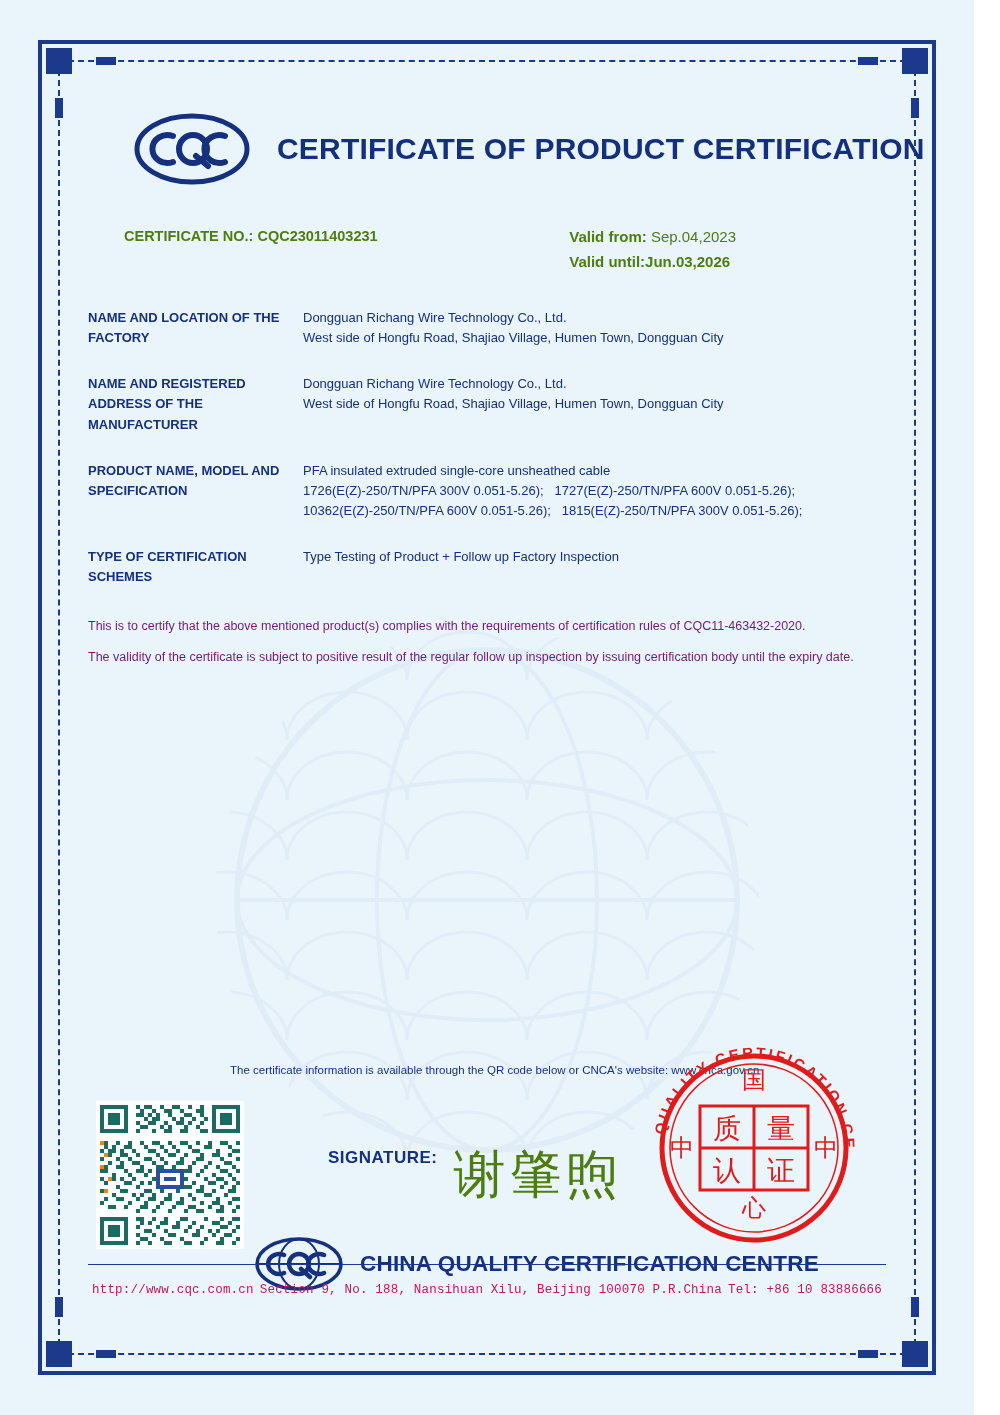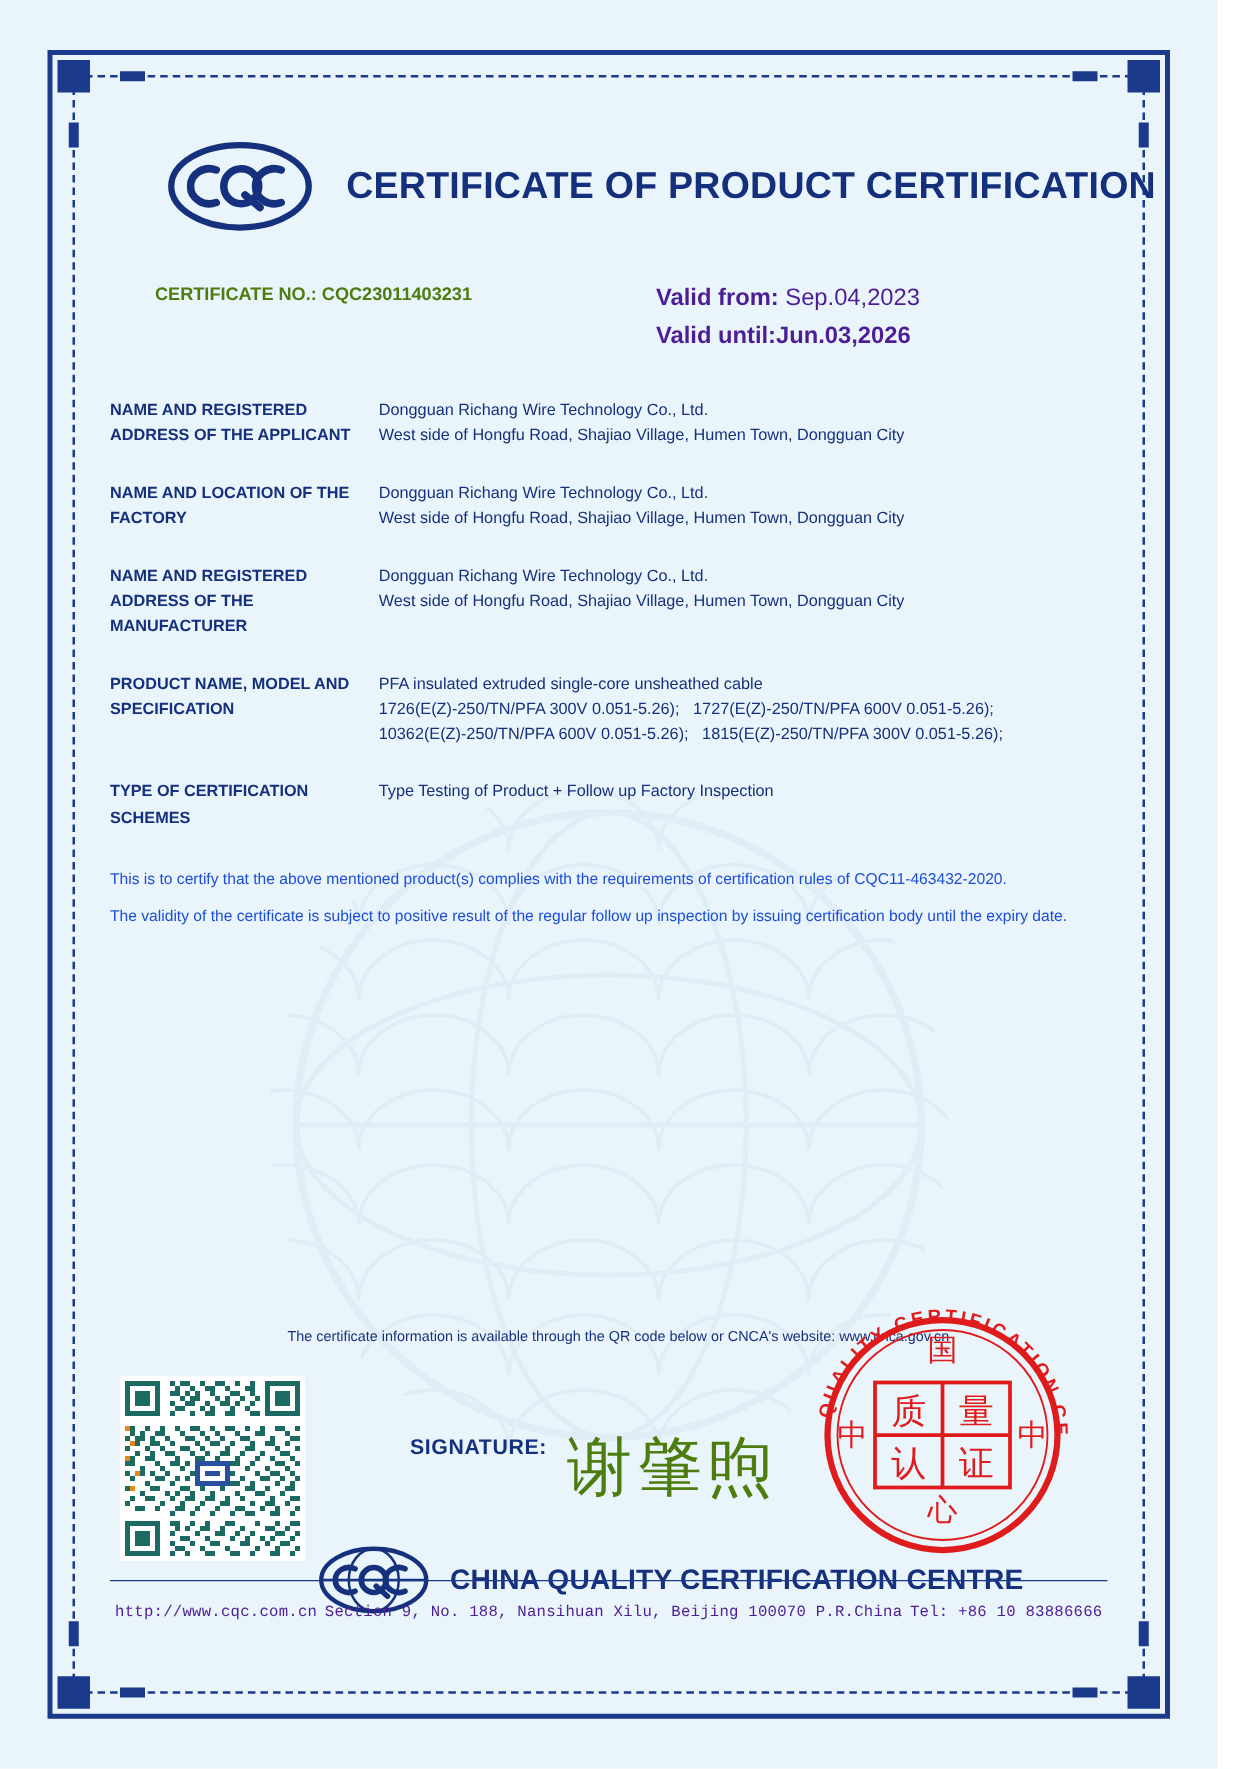--- a/index.html
+++ b/index.html
@@ -107,21 +107,21 @@
     justify-content: space-between;
     margin-top: 42px;
     padding-left: 36px;
     padding-right: 150px;
   }
   .cert-no {
     font-size: 14.5px;
     font-weight: bold;
     color: #4d7c0f;
   }
-  .validity { font-size: 19px; color: #4c1d95; }
+  .validity { font-size: 15px; color: #4d7c0f; }
   .validity div { font-weight: bold; margin-bottom: 8px; }
   .validity span.val { font-weight: normal; }
 
   table.fields {
     width: 100%;
     border-collapse: collapse;
     margin-top: 30px;
   }
   table.fields td {
     vertical-align: top;
@@ -137,21 +137,21 @@
   }
   td.value {
     font-size: 13px;
     line-height: 1.55;
     font-weight: normal;
   }
   td.value div { white-space: pre; }
 
   .statement {
     margin-top: 4px;
-    color: #1d4ed8;
+    color: #701a75;
   }
   .statement p {
     margin: 0 0 12px 0;
     font-size: 12.5px;
     line-height: 1.5;
   }
 
   .qr-note {
     position: absolute;
     left: 142px;
@@ -224,21 +224,21 @@
   }
   .footer {
     position: absolute;
     left: 4px;
     right: 4px;
     bottom: 22px;
     display: flex;
     justify-content: space-between;
     font-family: "Liberation Mono", monospace;
     font-size: 12.5px;
-    color: #4c1d95;
+    color: #be185d;
     letter-spacing: 0.2px;
   }
 </style>
 </head>
 <body>
 
 <div id="certificate">
 
   <div class="outer-frame"></div>
   <div class="inner-frame"></div>
@@ -296,28 +296,20 @@
     <div class="certno-row">
       <div class="cert-no">CERTIFICATE NO.: CQC23011403231</div>
       <div class="validity">
         <div><span>Valid from:</span> <span class="val">Sep.04,2023</span></div>
         <div>Valid until:Jun.03,2026</div>
       </div>
     </div>
 
     <table class="fields">
       <tbody>
-          <tr>
-        <td class="label">NAME AND REGISTERED
-ADDRESS OF THE APPLICANT</td>
-        <td class="value">
-          <div>Dongguan Richang Wire Technology Co., Ltd.</div>
-          <div>West side of Hongfu Road, Shajiao Village, Humen Town, Dongguan City</div>
-        </td>
-      </tr>
       <tr>
         <td class="label">NAME AND LOCATION
 OF THE FACTORY</td>
         <td class="value">
           <div>Dongguan Richang Wire Technology Co., Ltd.</div>
           <div>West side of Hongfu Road, Shajiao Village, Humen Town, Dongguan City</div>
         </td>
       </tr>
       <tr>
         <td class="label">NAME AND REGISTERED

